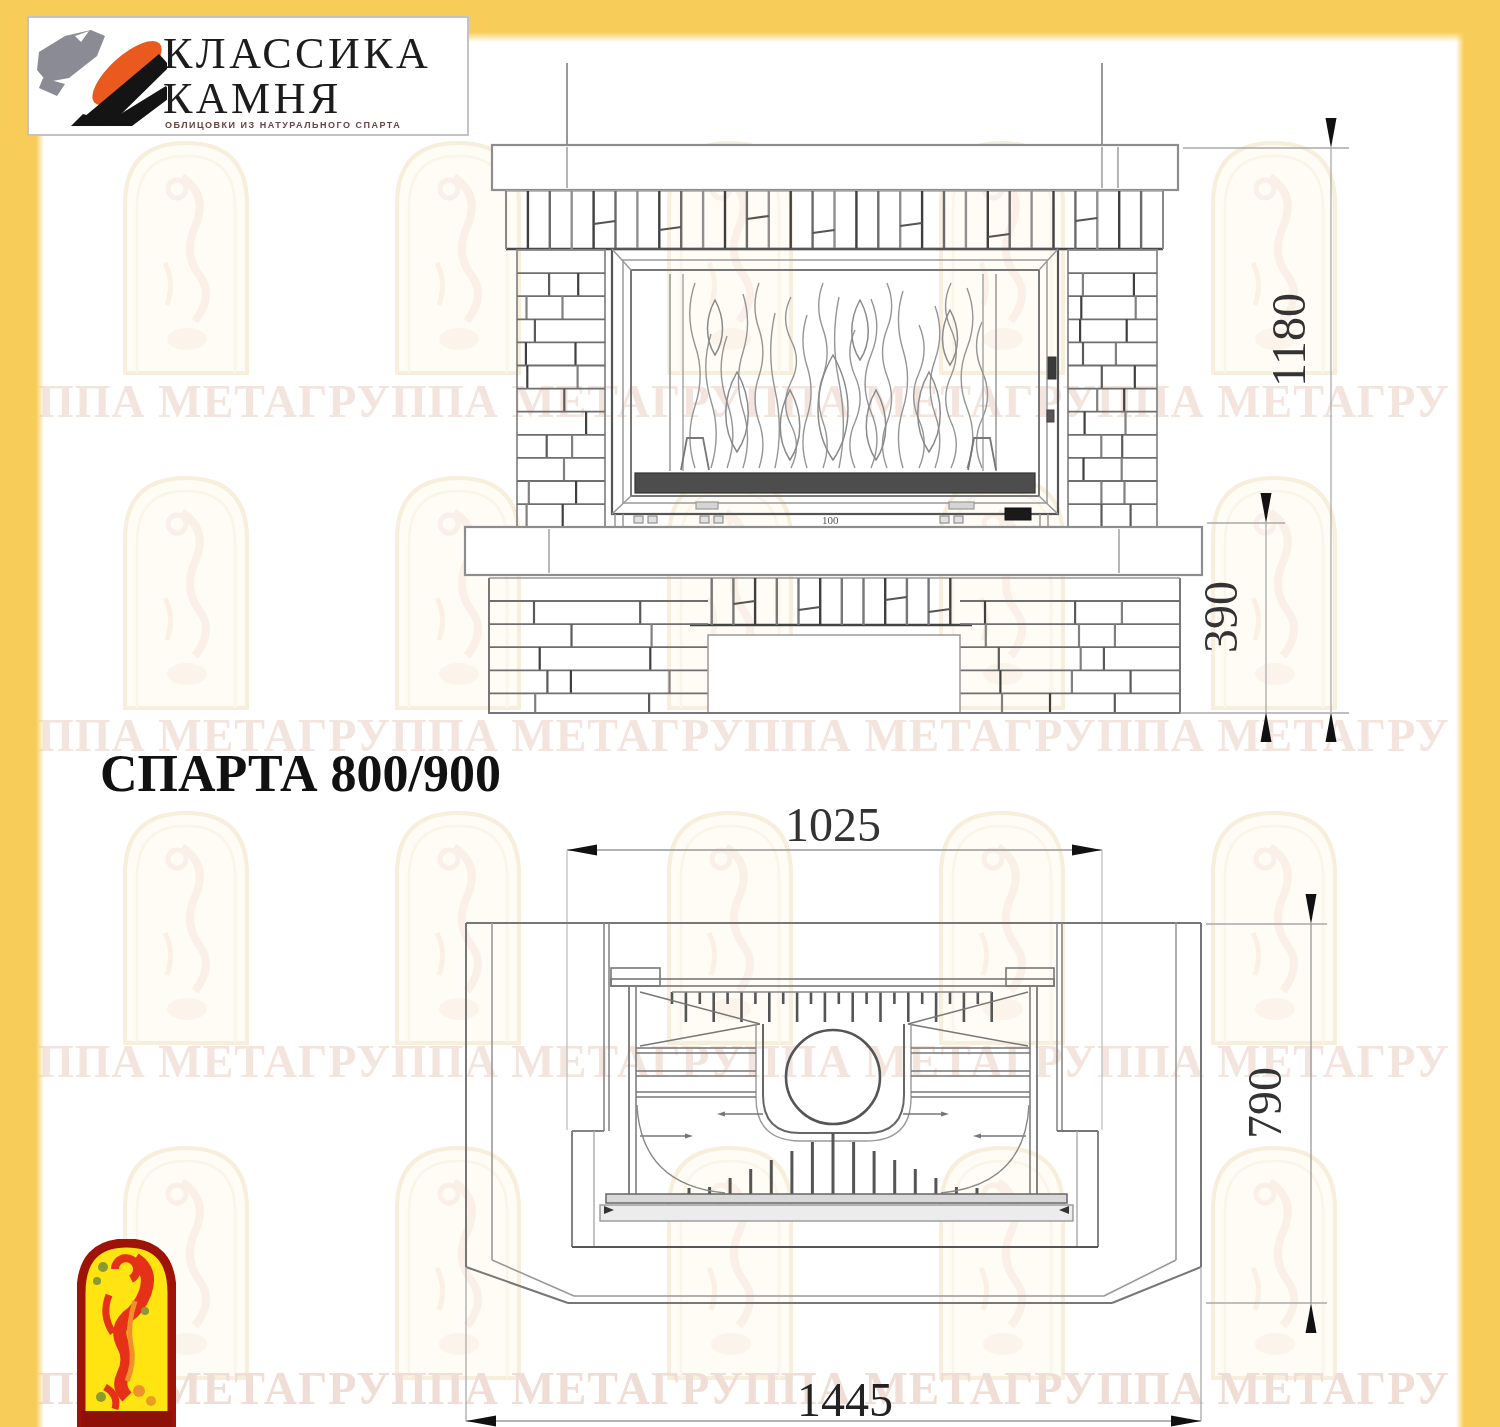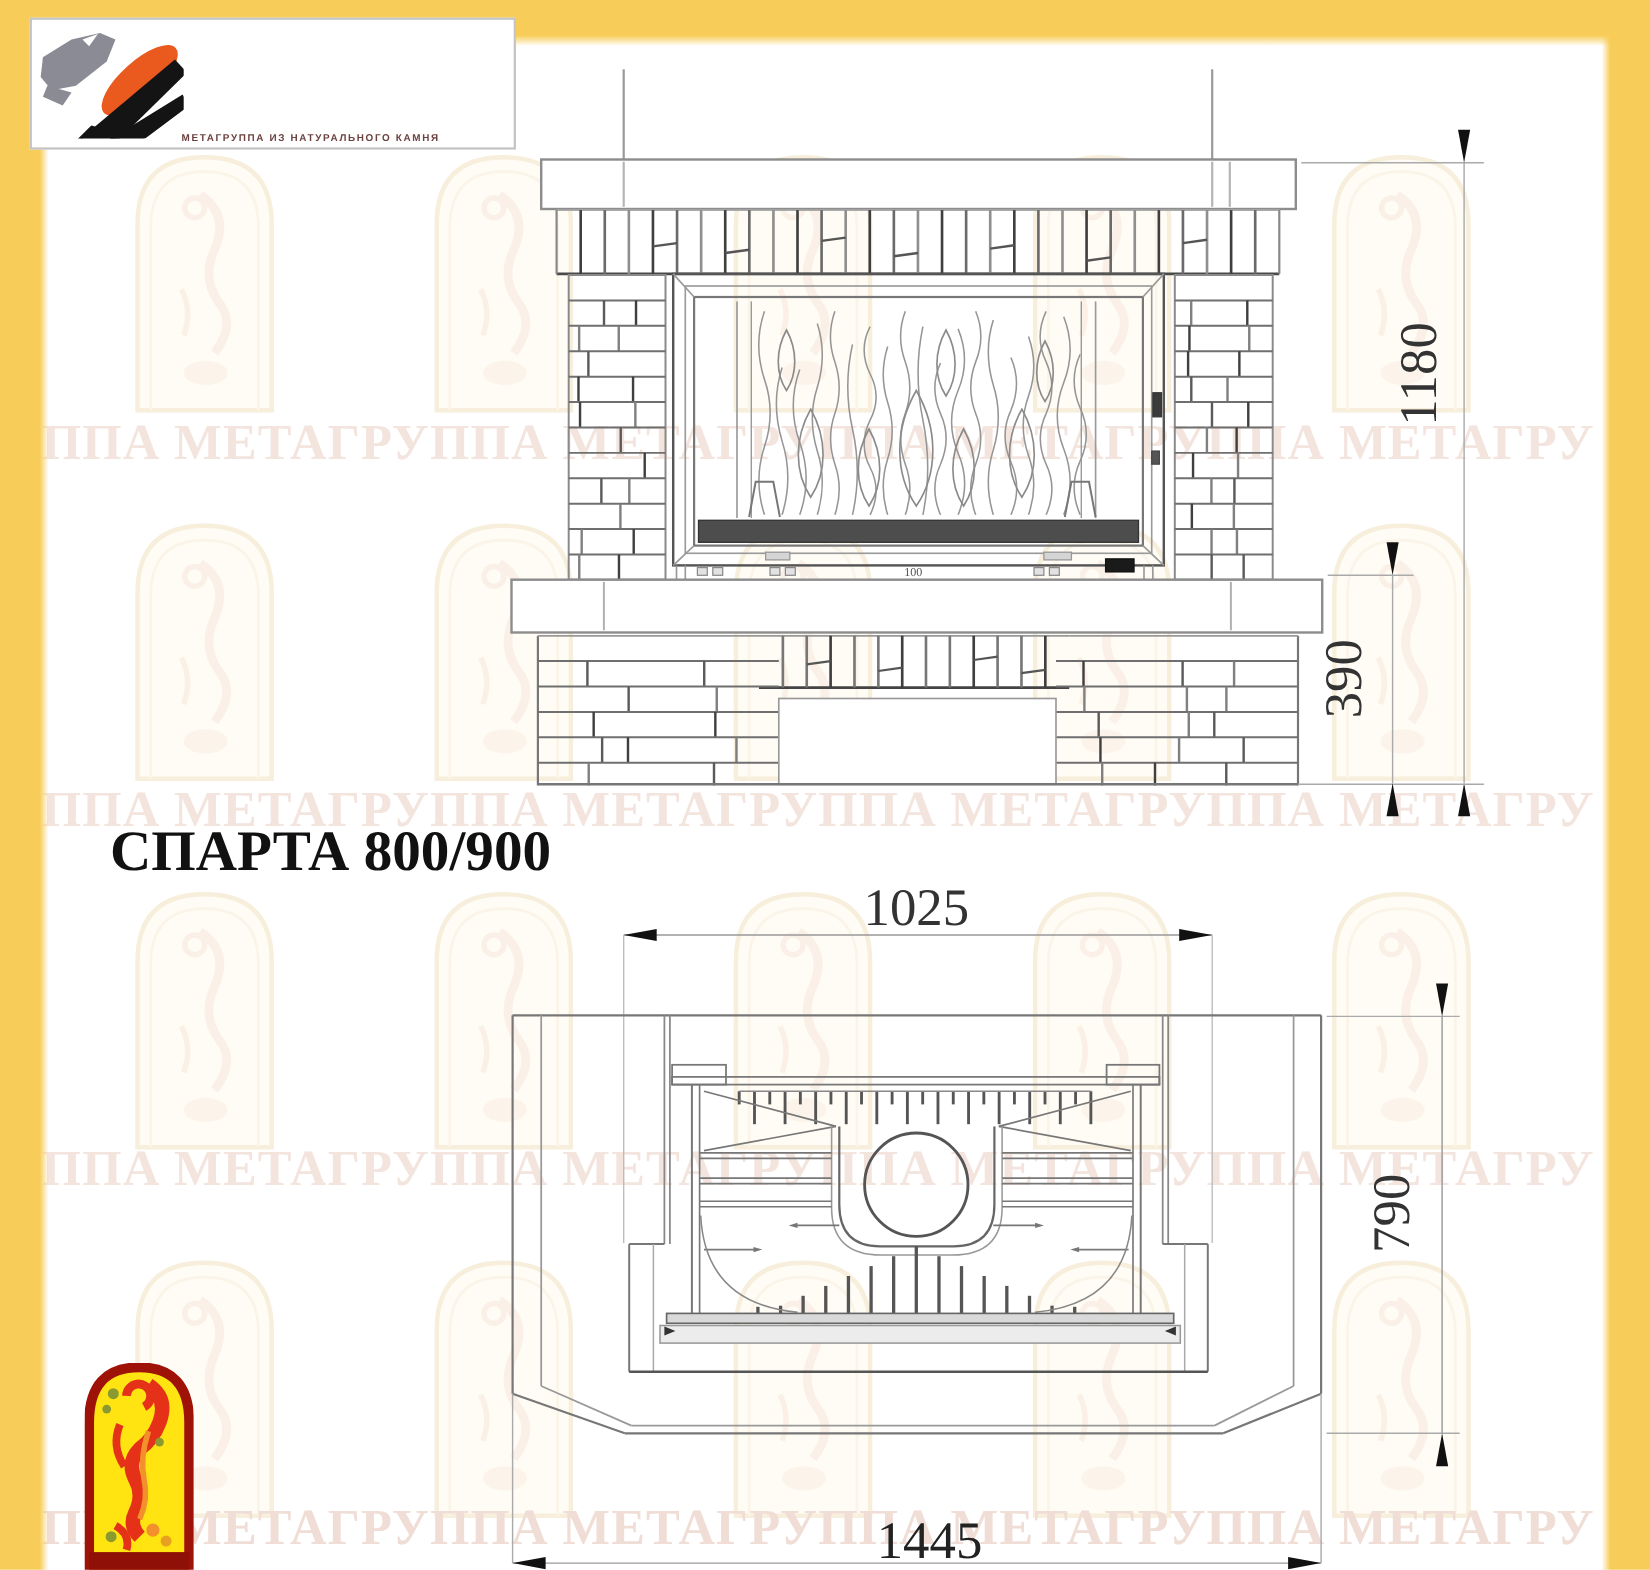--- a/index.html
+++ b/index.html
@@ -59,22 +59,23 @@
   <svg style="position:absolute;left:6px;top:8px;" width="132" height="100" viewBox="0 0 132 100">
     <path d="M4,26 L30,10 L56,4 L70,10 L62,30 L34,52 L12,56 L2,44 Z" fill="#8b8b95"></path>
     <path d="M40,10 L54,5 L46,16 Z" fill="#ffffff"></path>
     <path d="M8,52 L30,58 L22,70 L4,62 Z" fill="#8b8b95"></path>
     <ellipse cx="92" cy="47" rx="44" ry="17" transform="rotate(-42 92 47)" fill="#ea5a1e"></ellipse>
     <path d="M124,28 L135,40 L74,100 L36,102 Z" fill="#141414"></path>
     <path d="M131,60 L137,70 L97,100 L52,108 L92,84 Z" fill="#141414"></path>
     <path d="M48,88 L62,92 L34,102 Z" fill="#141414"></path>
   </svg>
 
-
-  <div style="position:absolute;left:136px;top:102px;font-family:'Liberation Sans',sans-serif;font-size:9px;color:#6b4240;letter-spacing:1.5px;font-weight:bold;">МЕТАГРУППА ИЗ НАТУРАЛЬНОГО КАМНЯ</div>
+  <div style="position:absolute;left:134px;top:13px;font-family:'Liberation Serif',serif;font-size:44px;color:#1c1c1c;letter-spacing:3.5px;line-height:45px;">КЛАССИКА<br>КАМНЯ</div>
+
+  <div style="position:absolute;left:136px;top:102px;font-family:'Liberation Sans',sans-serif;font-size:9px;color:#6b4240;letter-spacing:1.5px;font-weight:bold;">ОБЛИЦОВКИ ИЗ НАТУРАЛЬНОГО СПАРТА</div>
 </div>
 
 <svg style="position:absolute;left:0;top:0;z-index:2;" width="1500" height="1427" viewBox="0 0 1500 1427">
 <g>
 <line x1="567" y1="63" x2="567" y2="190" stroke="#999" stroke-width="2"></line>
 <line x1="1102" y1="63" x2="1102" y2="190" stroke="#999" stroke-width="2"></line>
 </g>
 <g>
 <rect x="492" y="145" width="686" height="45" stroke="#8d8d8d" stroke-width="2.2" fill="#ffffff"></rect>
 <line x1="567" y1="147" x2="567" y2="188" stroke="#b5b5b5" stroke-width="2"></line>

